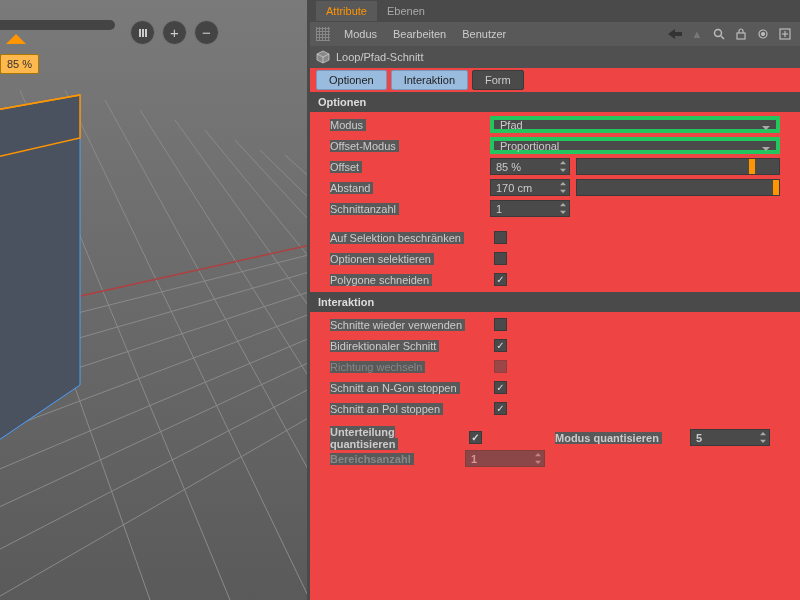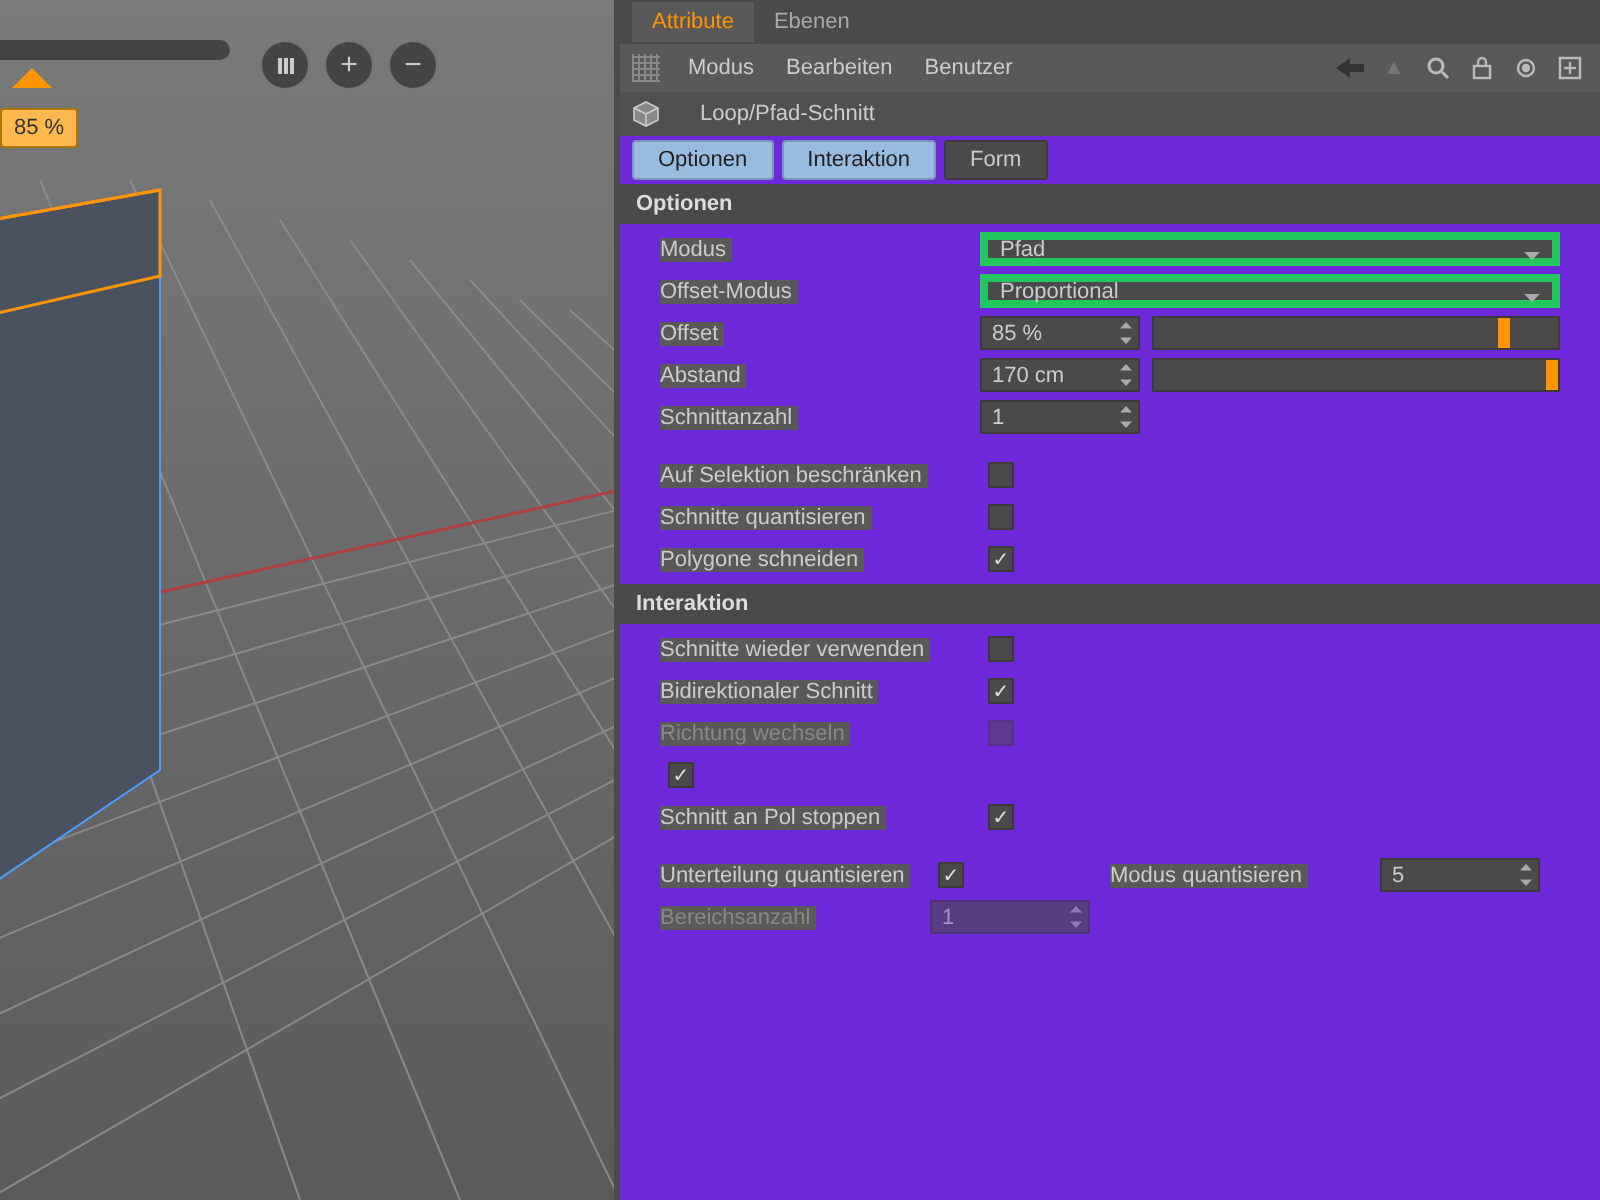--- a/index.html
+++ b/index.html
@@ -5,51 +5,51 @@
 * { margin: 0; padding: 0; box-sizing: border-box; font-family: Arial, sans-serif; font-size: 11px; }
 body { background: #595959; color: #ccc; overflow: hidden; width: 800px; height: 600px; }
 .viewport { position: absolute; left: 0; top: 0; width: 307px; height: 600px; background: #6b6b6b; overflow: hidden; }
 .viewport-top { position: absolute; top: 10px; left: 0; width: 100%; height: 50px; }
 .slider-bar { position: absolute; top: 10px; left: -5px; width: 120px; height: 10px; background: #444; border-radius: 5px; }
 .slider-marker { position: absolute; top: 24px; left: 6px; width: 0; height: 0; border-left: 10px solid transparent; border-right: 10px solid transparent; border-bottom: 10px solid #ff9500; }
 .pct-label { position: absolute; top: 44px; left: 0px; background: #ffb84d; color: #333; padding: 3px 6px; border: 1px solid #aa7700; border-radius: 2px; font-size: 11px; }
 .round-btn { width: 25px; height: 25px; border-radius: 50%; background: #444; border: 1px solid #777; display: inline-flex; align-items: center; justify-content: center; color: #ccc; position: absolute; }
 .round-btn svg { fill: #ccc; }
 .grid { position: absolute; top: 0; left: 0; width: 100%; height: 100%; }
-.panel { position: absolute; left: 307px; top: 0; width: 493px; height: 600px; background: #6d28d9; border-left: 3px solid #4a4a4a; }
+.panel { position: absolute; left: 307px; top: 0; width: 493px; height: 600px; background: #ef4444; border-left: 3px solid #4a4a4a; }
 .tabs { height: 22px; background: #4a4a4a; display: flex; align-items: center; padding-left: 6px; }
 .tab { padding: 4px 10px; color: #aaa; cursor: pointer; }
 .tab.active { color: #ff9500; background: #595959; }
 .toolbar { height: 24px; background: #595959; display: flex; align-items: center; padding: 0 6px; justify-content: space-between; }
 .toolbar-left { display: flex; align-items: center; gap: 4px; }
 .toolbar-right { display: flex; align-items: center; gap: 4px; }
 .menu-item { color: #ccc; padding: 0 6px; cursor: pointer; }
 .grid-icon { width: 14px; height: 14px; display: inline-block; background: repeating-linear-gradient(90deg, #888 0 1px, transparent 1px 3px), repeating-linear-gradient(0deg, #888 0 1px, transparent 1px 3px); margin-right: 4px; }
 .tool-icon { width: 18px; height: 18px; display: inline-flex; align-items: center; justify-content: center; color: #bbb; }
-.title-row { height: 22px; background: #505050; display: flex; align-items: center; padding: 0 6px; gap: 20px; }
+.title-row { height: 22px; background: #505050; display: flex; align-items: center; padding: 0 6px; gap: 6px; }
 .cube-icon { width: 14px; height: 14px; }
 .subtabs { height: 24px; display: flex; align-items: center; padding: 4px 6px; gap: 4px; }
 .subtab { padding: 3px 12px; background: #4a4a4a; color: #ccc; border: 1px solid #3a3a3a; border-radius: 2px; cursor: pointer; }
 .subtab.active { background: #99bbdd; color: #222; border-color: #7799bb; }
 .section-hdr { background: #4a4a4a; padding: 4px 8px; color: #ddd; font-weight: bold; }
 .section { padding: 2px 0; }
 .row { display: flex; align-items: center; height: 21px; padding: 0 20px; }
 .label { width: 160px; color: #ccc; position: relative; }
 .label.disabled { color: #888; }
 .label::after { content: ""; position: absolute; left: 0; right: 6px; bottom: 3px; border-bottom: 1px dotted #888; z-index: -1; }
 .label span { background: #595959; padding-right: 3px; }
 .dropdown { flex: 1; height: 17px; background: #4a4a4a; border: 4px solid #22c55e; display: flex; align-items: center; padding: 0 6px; color: #ccc; position: relative; cursor: pointer; }
 .dropdown::after { content: ""; position: absolute; right: 6px; top: 6px; width: 0; height: 0; border-left: 4px solid transparent; border-right: 4px solid transparent; border-top: 4px solid #aaa; }
 .numfield { width: 80px; height: 17px; background: #4a4a4a; border: 1px solid #3a3a3a; color: #ccc; padding: 0 5px; display: flex; align-items: center; position: relative; margin-right: 6px; }
 .numfield::after { content: ""; position: absolute; right: 3px; top: 2px; width: 6px; height: 11px; background: linear-gradient(#aaa 0 45%, transparent 45% 55%, #aaa 55% 100%); clip-path: polygon(50% 0, 100% 30%, 0 30%, 50% 0, 0 70%, 100% 70%, 50% 100%, 0 70%); }
 .slider-track { flex: 1; height: 17px; background: #4a4a4a; border: 1px solid #3a3a3a; position: relative; }
 .slider-fill { position: absolute; top: 0; bottom: 0; background: #ff9500; }
 .checkbox { width: 13px; height: 13px; background: #4a4a4a; border: 1px solid #3a3a3a; display: inline-flex; align-items: center; justify-content: center; color: #ddd; margin-left: 4px; cursor: pointer; }
 .check { font-size: 10px; }
-.row2 { display: flex; align-items: center; height: 21px; padding: 0 20px; }
+.row2 { display: flex; align-items: center; height: 21px; padding: 0 20px; font-weight: bold; }
 .col { display: flex; align-items: center; width: 50%; }
 .col .label { width: 135px; }
 .col .numfield { width: 80px; margin-right: 0; }
 </style>
 </head>
 <body>
 
 <div class="viewport">
   <svg class="grid" width="307" height="600">
     <defs>
@@ -188,21 +188,21 @@
     <div class="row">
       <div class="label"><span>Schnittanzahl</span></div>
       <div class="numfield">1</div>
     </div>
     <div style="height:8px"></div>
     <div class="row">
       <div class="label"><span>Auf Selektion beschränken</span></div>
       <div class="checkbox"></div>
     </div>
     <div class="row">
-      <div class="label"><span>Schnitte quantisieren</span></div>
+      <div class="label"><span>Optionen selektieren</span></div>
       <div class="checkbox"></div>
     </div>
     <div class="row">
       <div class="label"><span>Polygone schneiden</span></div>
       <div class="checkbox">
           <span class="check">✓</span>
         </div>
     </div>
   </div>
 
@@ -216,20 +216,21 @@
       <div class="label"><span>Bidirektionaler Schnitt</span></div>
       <div class="checkbox">
           <span class="check">✓</span>
         </div>
     </div>
     <div class="row">
       <div class="label disabled"><span>Richtung wechseln</span></div>
       <div class="checkbox" style="opacity:.5"></div>
     </div>
     <div class="row">
+      <div class="label"><span>Schnitt an N-Gon stoppen</span></div>
       <div class="checkbox">
           <span class="check">✓</span>
         </div>
     </div>
     <div class="row">
       <div class="label"><span>Schnitt an Pol stoppen</span></div>
       <div class="checkbox">
           <span class="check">✓</span>
         </div>
     </div>

